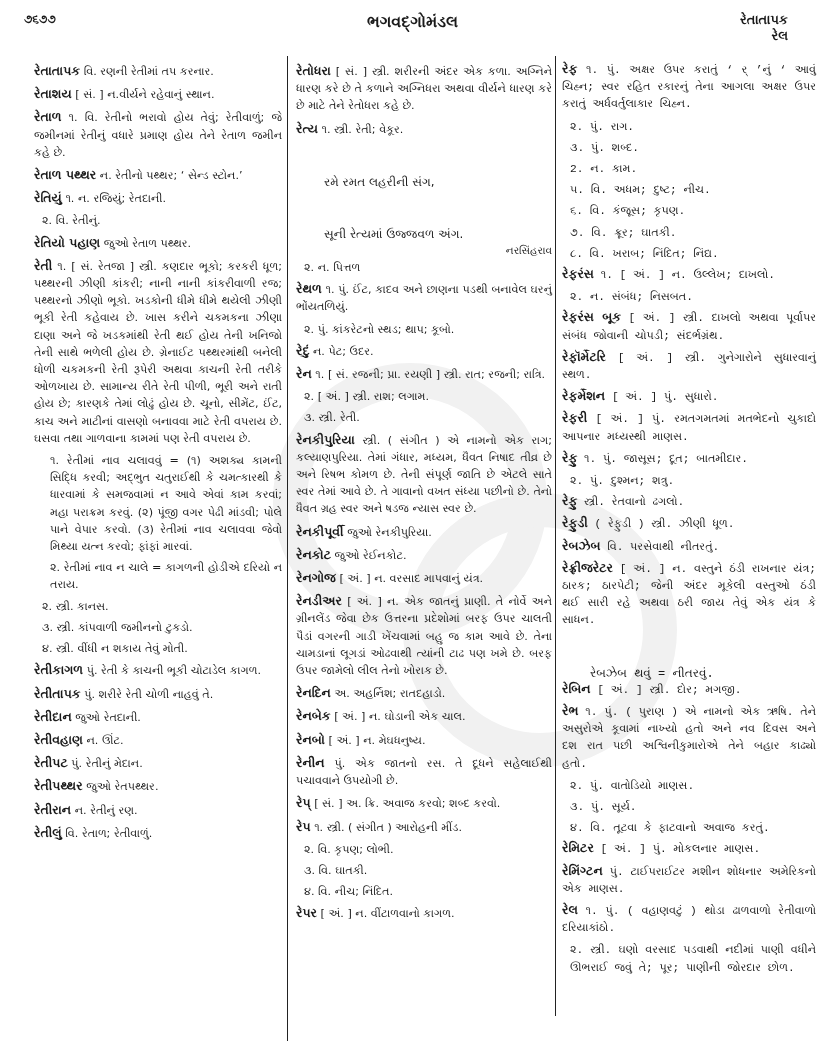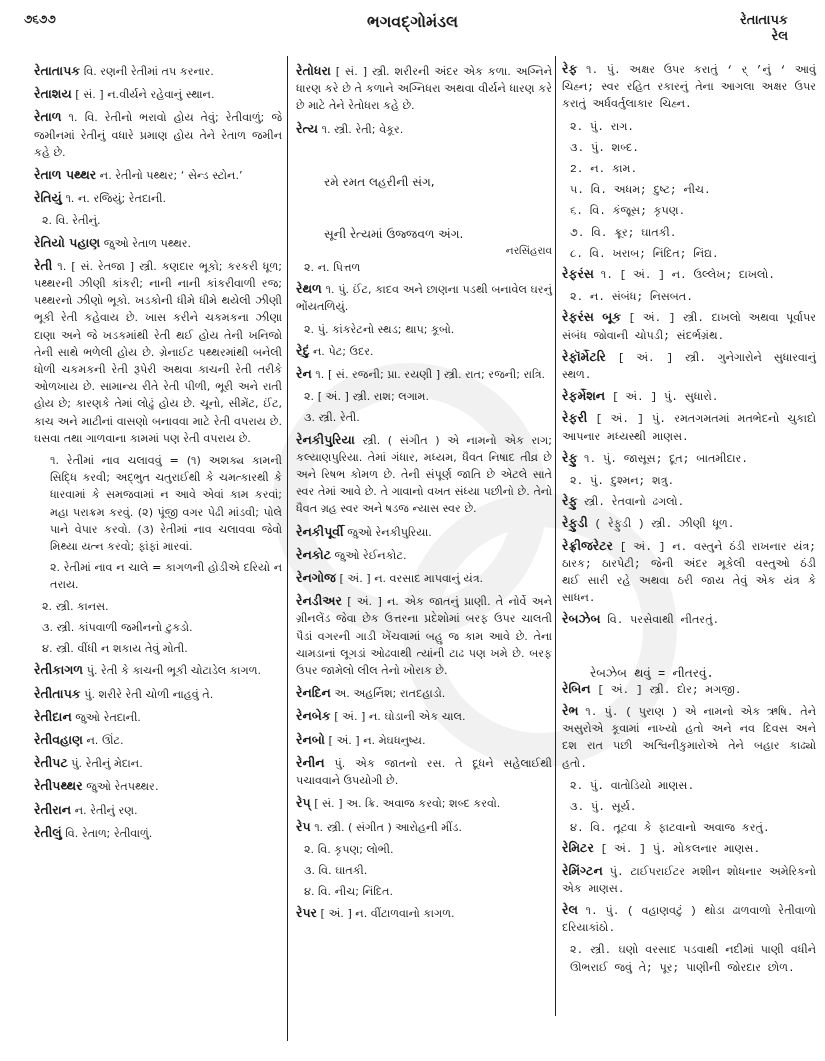--- a/index.html
+++ b/index.html
@@ -119,22 +119,22 @@
       <div class="entry"><span class="hw">રેફરંસ</span><span class="body-text"> ૧. [ અં. ] ન. ઉલ્લેખ; દાખલો.</span></div>
       <div class="sub">૨. ન. સંબંધ; નિસબત.</div>
       <div class="entry"><span class="hw">રેફરંસ બૂક</span><span class="body-text"> [ અં. ] સ્ત્રી. દાખલો અથવા પૂર્વાપર સંબંધ જોવાની ચોપડી; સંદર્ભગ્રંથ.</span></div>
       <div class="entry"><span class="hw">રેફૉર્મેટરિ</span><span class="body-text"> [ અં. ] સ્ત્રી. ગુનેગારોને સુધારવાનું સ્થળ.</span></div>
       <div class="entry"><span class="hw">રેફર્મેશન</span><span class="body-text"> [ અં. ] પું. સુધારો.</span></div>
       <div class="entry"><span class="hw">રેફરી</span><span class="body-text"> [ અં. ] પું. રમતગમતમાં મતભેદનો ચુકાદો આપનાર મધ્યસ્થી માણસ.</span></div>
       <div class="entry"><span class="hw">રેફુ</span><span class="body-text"> ૧. પું. જાસૂસ; દૂત; બાતમીદાર.</span></div>
       <div class="sub">૨. પું. દુશ્મન; શત્રુ.</div>
       <div class="entry"><span class="hw">રેફુ</span><span class="body-text"> સ્ત્રી. રેતવાનો ઢગલો.</span></div>
       <div class="entry"><span class="hw">રેફુડી</span><span class="body-text"> ( રેફુડી ) સ્ત્રી. ઝીણી ધૂળ.</span></div>
+      <div class="entry"><span class="hw">રેબઝેબ</span><span class="body-text"> વિ. પરસેવાથી નીતરતું.</span></div>
       <div class="entry"><span class="hw">રેફ્રીજરેટર</span><span class="body-text"> [ અં. ] ન. વસ્તુને ઠંડી રાખનાર યંત્ર; ઠારક; ઠારપેટી; જેની અંદર મૂકેલી વસ્તુઓ ઠંડી થઈ સારી રહે અથવા ઠરી જાય તેવું એક યંત્ર કે સાધન.</span></div>
-      <div class="entry"><span class="hw">રેબઝેબ</span><span class="body-text"> વિ. પરસેવાથી નીતરતું.</span></div>
       <div class="quote">રેબઝેબ થવું = નીતરવું.</div>
       <div class="entry"><span class="hw">રેબિન</span><span class="body-text"> [ અં. ] સ્ત્રી. દોર; મગજી.</span></div>
       <div class="entry"><span class="hw">રેભ</span><span class="body-text"> ૧. પું. ( પુરાણ ) એ નામનો એક ઋષિ. તેને અસુરોએ કૂવામાં નાખ્યો હતો અને નવ દિવસ અને દશ રાત પછી અશ્વિનીકુમારોએ તેને બહાર કાઢ્યો હતો.</span></div>
       <div class="sub">૨. પું. વાતોડિયો માણસ.</div>
       <div class="sub">૩. પું. સૂર્ય.</div>
       <div class="sub">૪. વિ. તૂટવા કે ફાટવાનો અવાજ કરતું.</div>
       <div class="entry"><span class="hw">રેમિટર</span><span class="body-text"> [ અં. ] પું. મોકલનાર માણસ.</span></div>
       <div class="entry"><span class="hw">રેમિંગ્ટન</span><span class="body-text"> પું. ટાઈપરાઈટર મશીન શોધનાર અમેરિકનો એક માણસ.</span></div>
       <div class="entry"><span class="hw">રેલ</span><span class="body-text"> ૧. પું. ( વહાણવટું ) થોડા ઢાળવાળો રેતીવાળો દરિયાકાંઠો.</span></div>
       <div class="sub">૨. સ્ત્રી. ઘણો વરસાદ પડવાથી નદીમાં પાણી વધીને ઊભરાઈ જવું તે; પૂર; પાણીની જોરદાર છોળ.</div>

